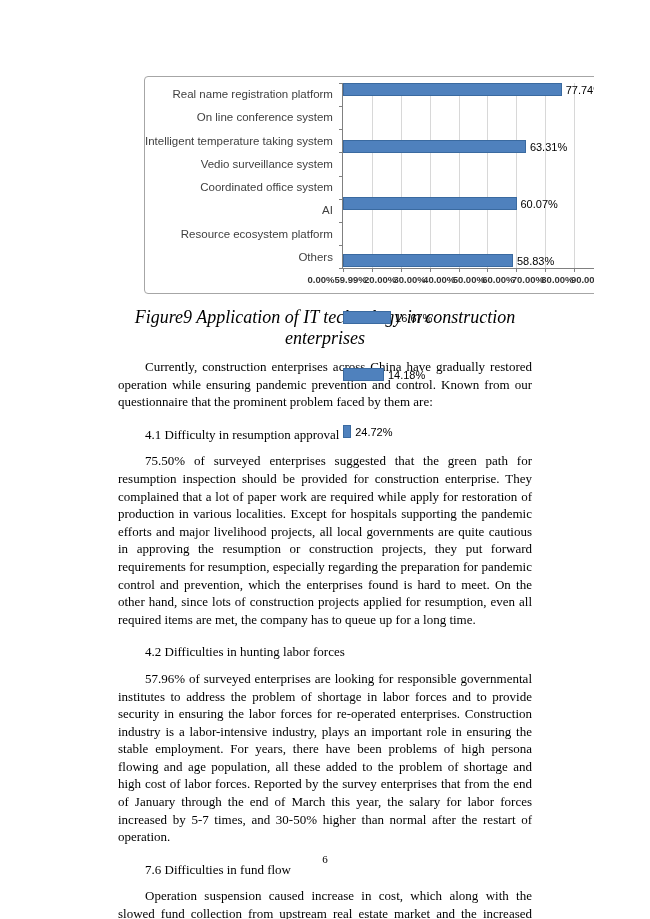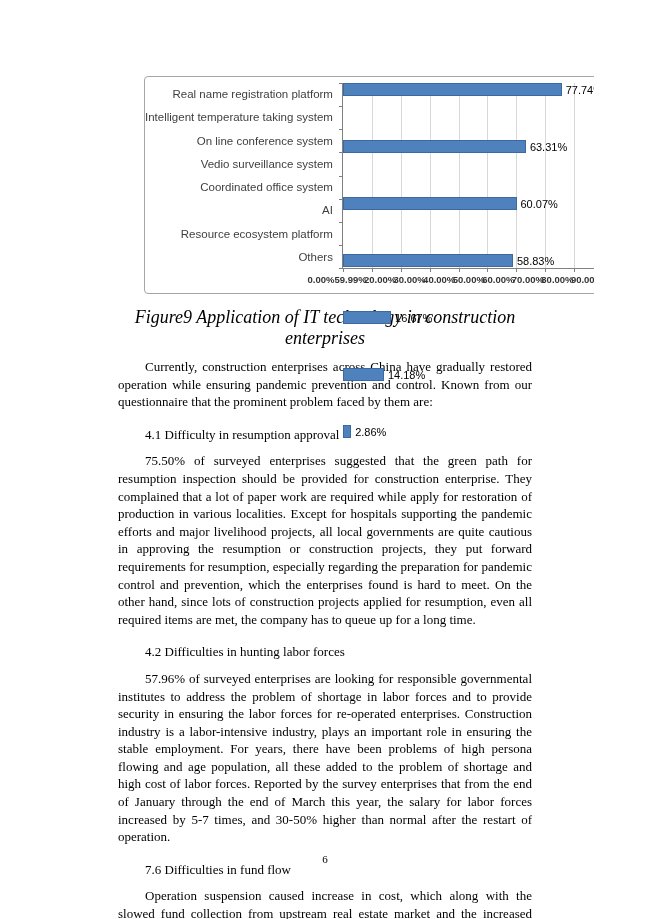--- a/index.html
+++ b/index.html
@@ -114,22 +114,22 @@
 <body>
 
 <div class="page">
   <div class="content">
 
     <div class="figure">
       <div class="chart-box">
         <div class="chart-inner">
           <div class="labels-col">
               <div class="cat-label">Real name registration platform</div>
+              <div class="cat-label">On line conference system</div>
               <div class="cat-label">Intelligent temperature taking system</div>
-              <div class="cat-label">On line conference system</div>
               <div class="cat-label">Vedio surveillance system</div>
               <div class="cat-label">Coordinated office system</div>
               <div class="cat-label">AI</div>
               <div class="cat-label">Resource ecosystem platform</div>
               <div class="cat-label">Others</div>
             </div>
           <div class="plot-wrap">
               <div class="vtick" style="left: 0%; background: rgb(128, 128, 128);"></div>
               <div class="gridline" style="left: 11.1111%; background: rgb(216, 216, 216);"></div>
               <div class="vtick" style="left: 11.1111%; background: rgb(128, 128, 128);"></div>
@@ -178,21 +178,21 @@
                 <div class="bar-row">
                   <div class="bar" style="width: 18.5222%; background: rgb(79, 129, 189); border-color: rgb(58, 106, 160);"></div>
                   <span class="bar-value">16.67%</span>
                 </div>
                 <div class="bar-row">
                   <div class="bar" style="width: 15.7556%; background: rgb(79, 129, 189); border-color: rgb(58, 106, 160);"></div>
                   <span class="bar-value">14.18%</span>
                 </div>
                 <div class="bar-row">
                   <div class="bar" style="width: 3.17778%; background: rgb(79, 129, 189); border-color: rgb(58, 106, 160);"></div>
-                  <span class="bar-value">2.86%</span>
+                  <span class="bar-value">24.72%</span>
                 </div>
               </div>
             </div>
         </div>
         <div class="ticks">
             <span class="tick-label" style="left: 0%;">0.00%</span>
             <span class="tick-label" style="left: 11.1111%;">59.99%</span>
             <span class="tick-label" style="left: 22.2222%;">20.00%</span>
             <span class="tick-label" style="left: 33.3333%;">30.00%</span>
             <span class="tick-label" style="left: 44.4444%;">40.00%</span>

